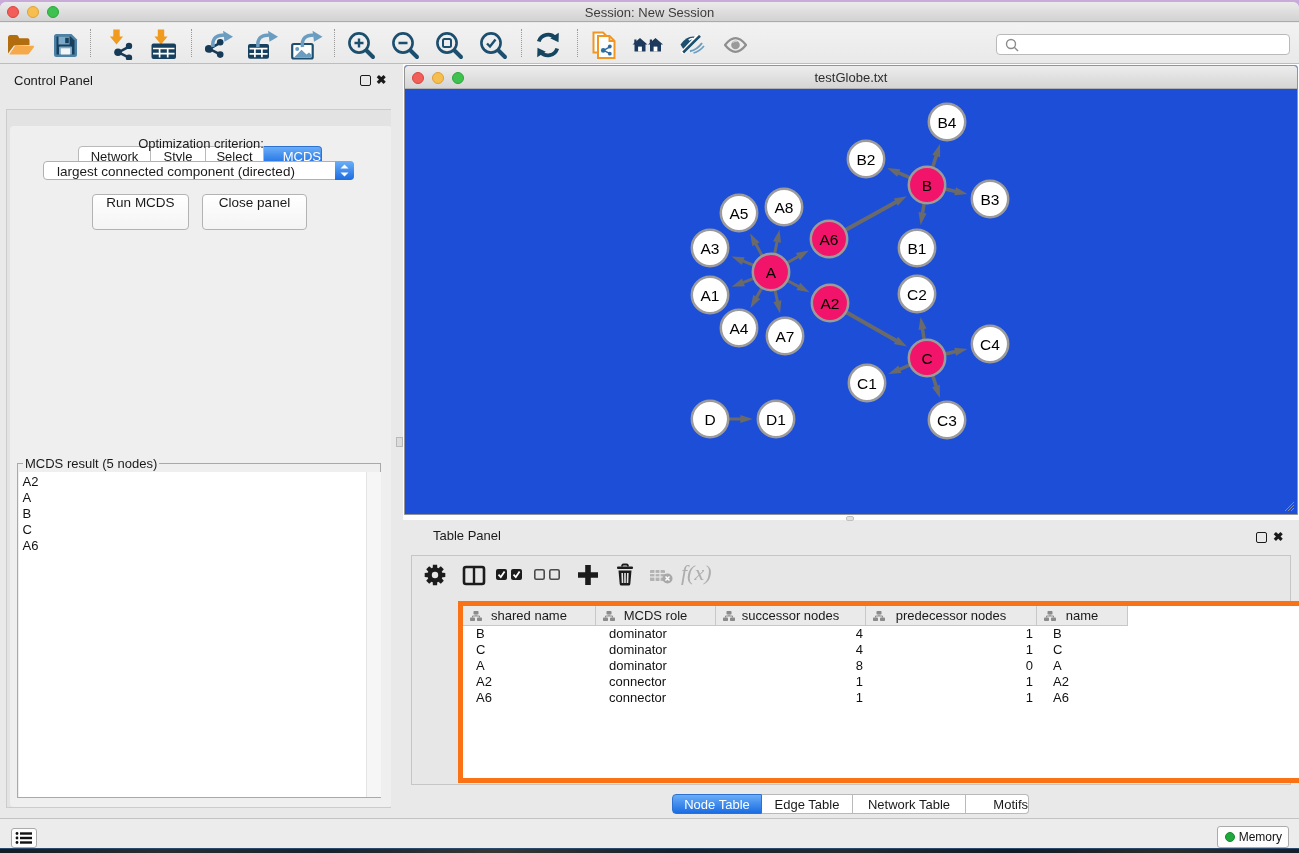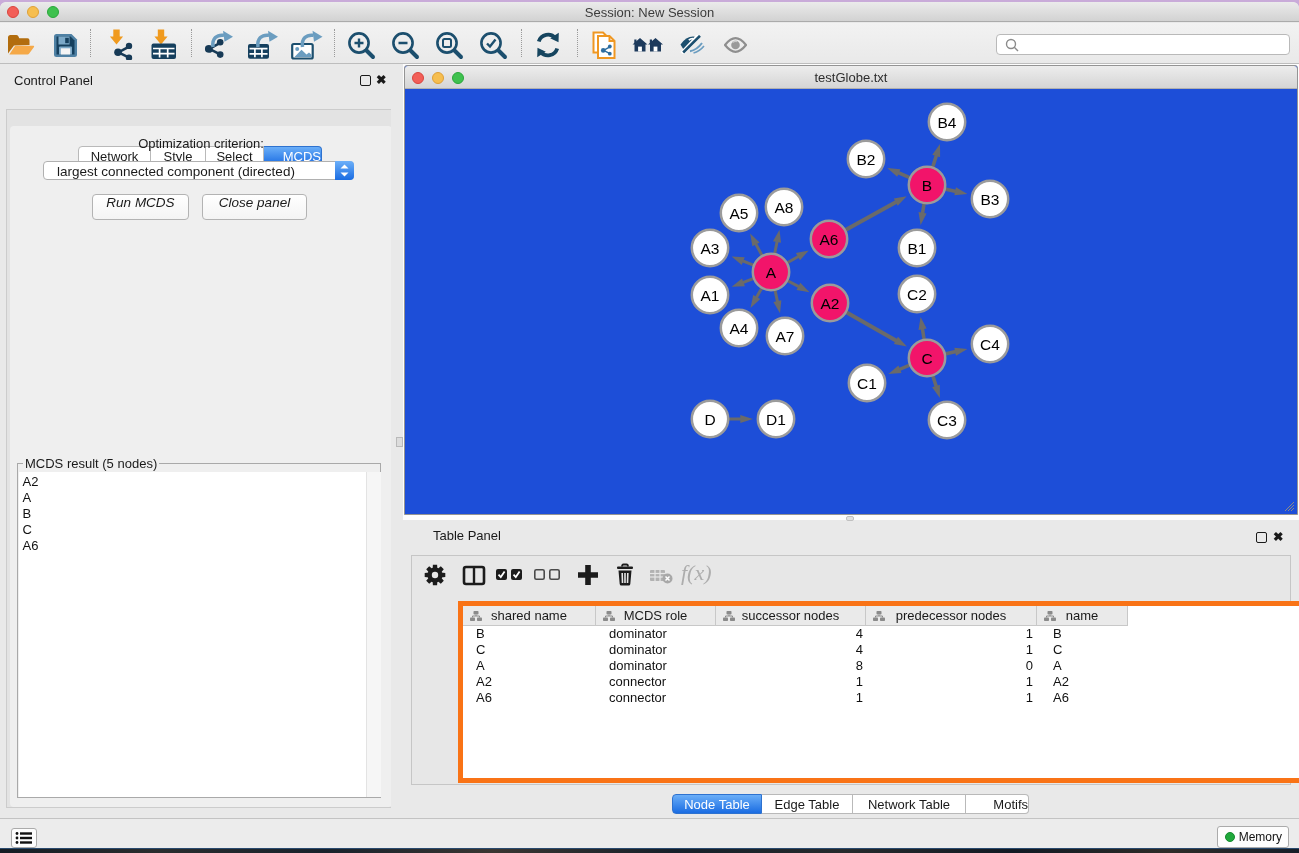--- a/index.html
+++ b/index.html
@@ -28,21 +28,21 @@
 #cp-inner { position:absolute; left:10px; top:62px; width:382px; height:681px; background:#efefef; border-radius:4px; }
 .tabs { position:absolute; top:34px; height:20px; display:flex;margin-top:48px; }
 .tab { height:20px; line-height:19px; font-size:13px; text-align:center; background:#fff; border:1px solid #b9b9b9; border-left:none; color:#1a1a1a; }
 .tab.first { border-left:1px solid #b9b9b9; border-radius:4px 0 0 4px; }
 .tab.last { border-radius:0 4px 4px 0;text-align:right; }
 .tab.sel { background:linear-gradient(#6aaef8,#1a6ce2); color:#fff; border-color:#2e72cf; }
 #opt-label { position:absolute; left:10px; top:72px; width:382px; text-align:center; font-size:13px; color:#1a1a1a; }
 #combo { position:absolute; left:43px; top:97px; width:311px; height:19px; background:#fff; border:1px solid #b0b0b0; border-radius:4px; }
 #combo-text { position:absolute; left:13px; top:0.5px; line-height:17px; font-size:13.5px; color:#1a1a1a; }
 #combo-btn { position:absolute; right:-1px; top:-1px; width:19px; height:19px; background:linear-gradient(#6db0f9,#1a6ce2); border-radius:0 4px 4px 0; }
-.btn { position:absolute; top:130px; height:26px; background:linear-gradient(#ffffff,#f4f4f4); border:1px solid #b3b3b3; border-radius:4px; font-size:13.5px; text-align:center; color:#1a1a1a; line-height:15.5px;font-style:italic; }
+.btn { position:absolute; top:130px; height:36px; background:linear-gradient(#ffffff,#f4f4f4); border:1px solid #b3b3b3; border-radius:4px; font-size:13.5px; text-align:center; color:#1a1a1a; line-height:15.5px; }
 #fieldset { position:absolute; left:17px; top:399px; width:364px; height:335px; border:1px solid #a9a9a9; }
 #fs-title { position:absolute; left:5px; top:-8px; background:#efefef; padding:0 2px; font-size:13px; color:#1a1a1a; }
 #fs-list { position:absolute; left:0.5px; top:8px; padding-top:1.5px; width:362px; height:325px; background:#fff; font-size:13px; color:#111; }
 #fs-list div.it { padding-left:4px; height:16.2px; line-height:16.2px; }
 #fs-sb { position:absolute; right:0px; top:0px; width:15px; height:100%; background:#f6f6f6; border-left:1px solid #e3e3e3; }
 
 #iwin { position:absolute; left:404px; top:63px; width:894px; height:450px; background:#1d4ed8; border:1px solid #949494; border-radius:3px 3px 0 0; }
 #iwin-title { position:absolute; left:0; top:0; width:892px; height:23px; background:linear-gradient(#ededed,#d5d5d5); border-bottom:1px solid #b0b0b0; border-radius:3px 3px 0 0; }
 #iwin-text { position:absolute; left:0; top:4px; width:100%; text-align:center; font-size:13px; color:#2e2e2e; }
 .itl { position:absolute; top:5.5px; width:12px; height:12px; border-radius:50%; }

